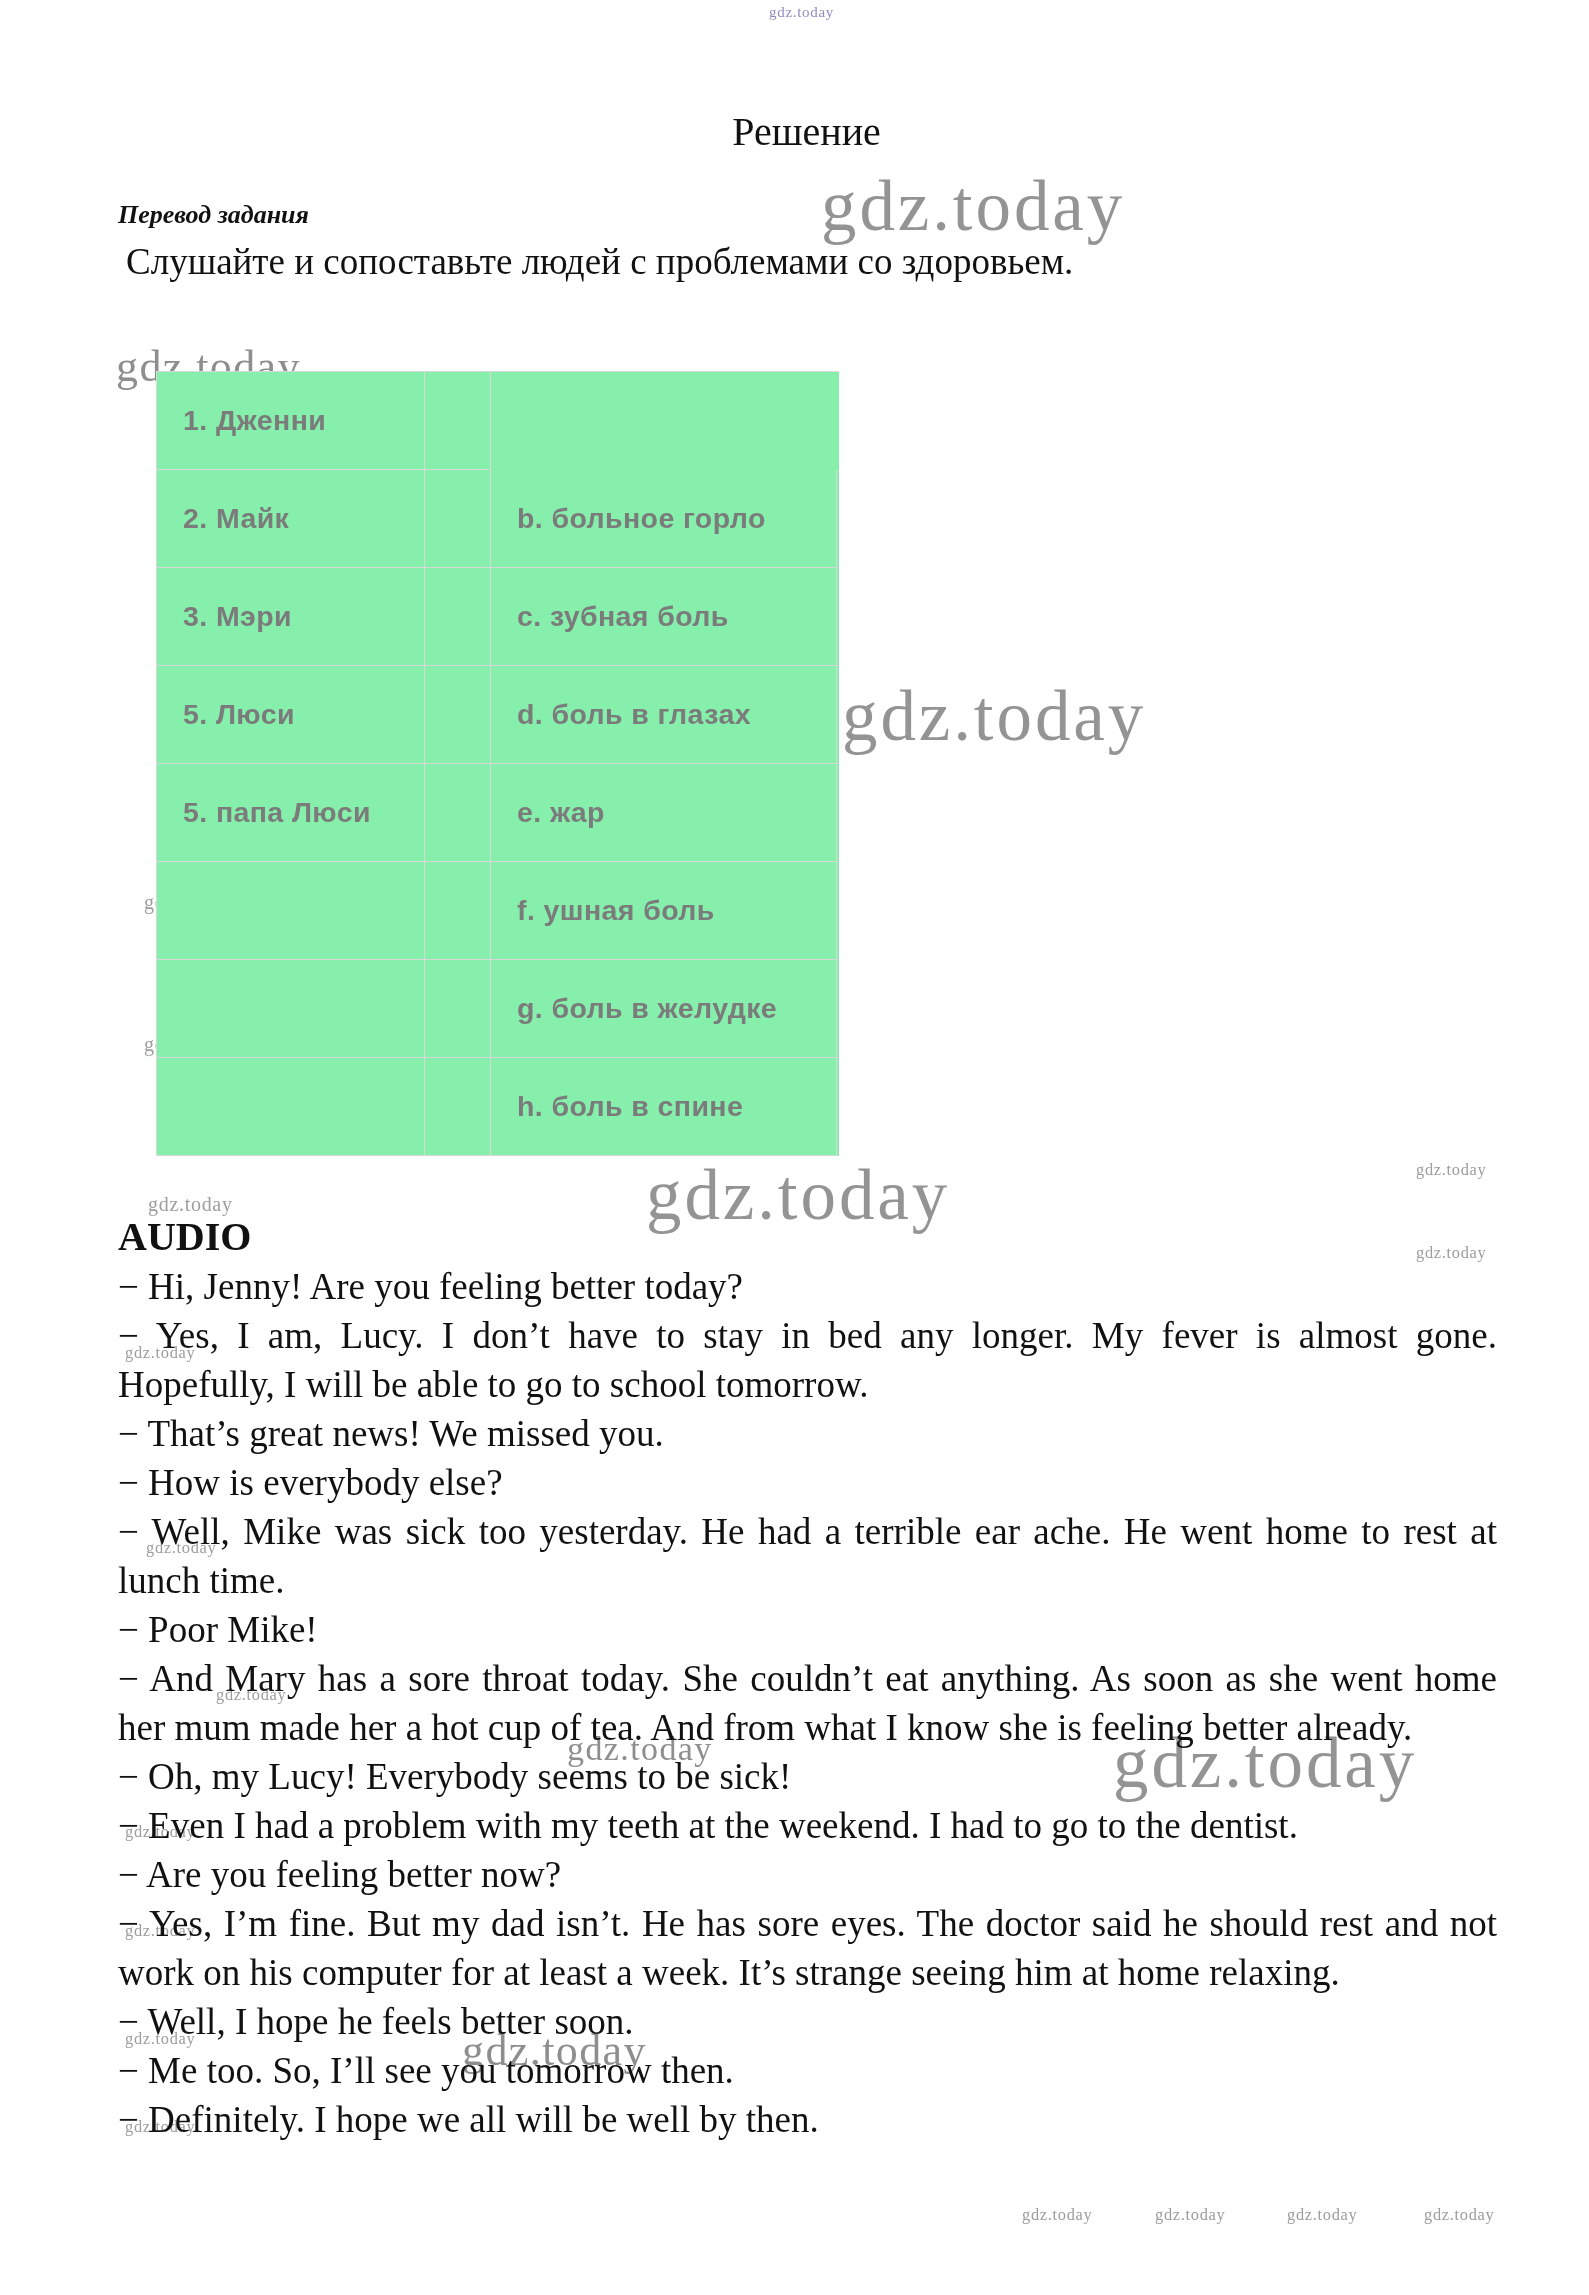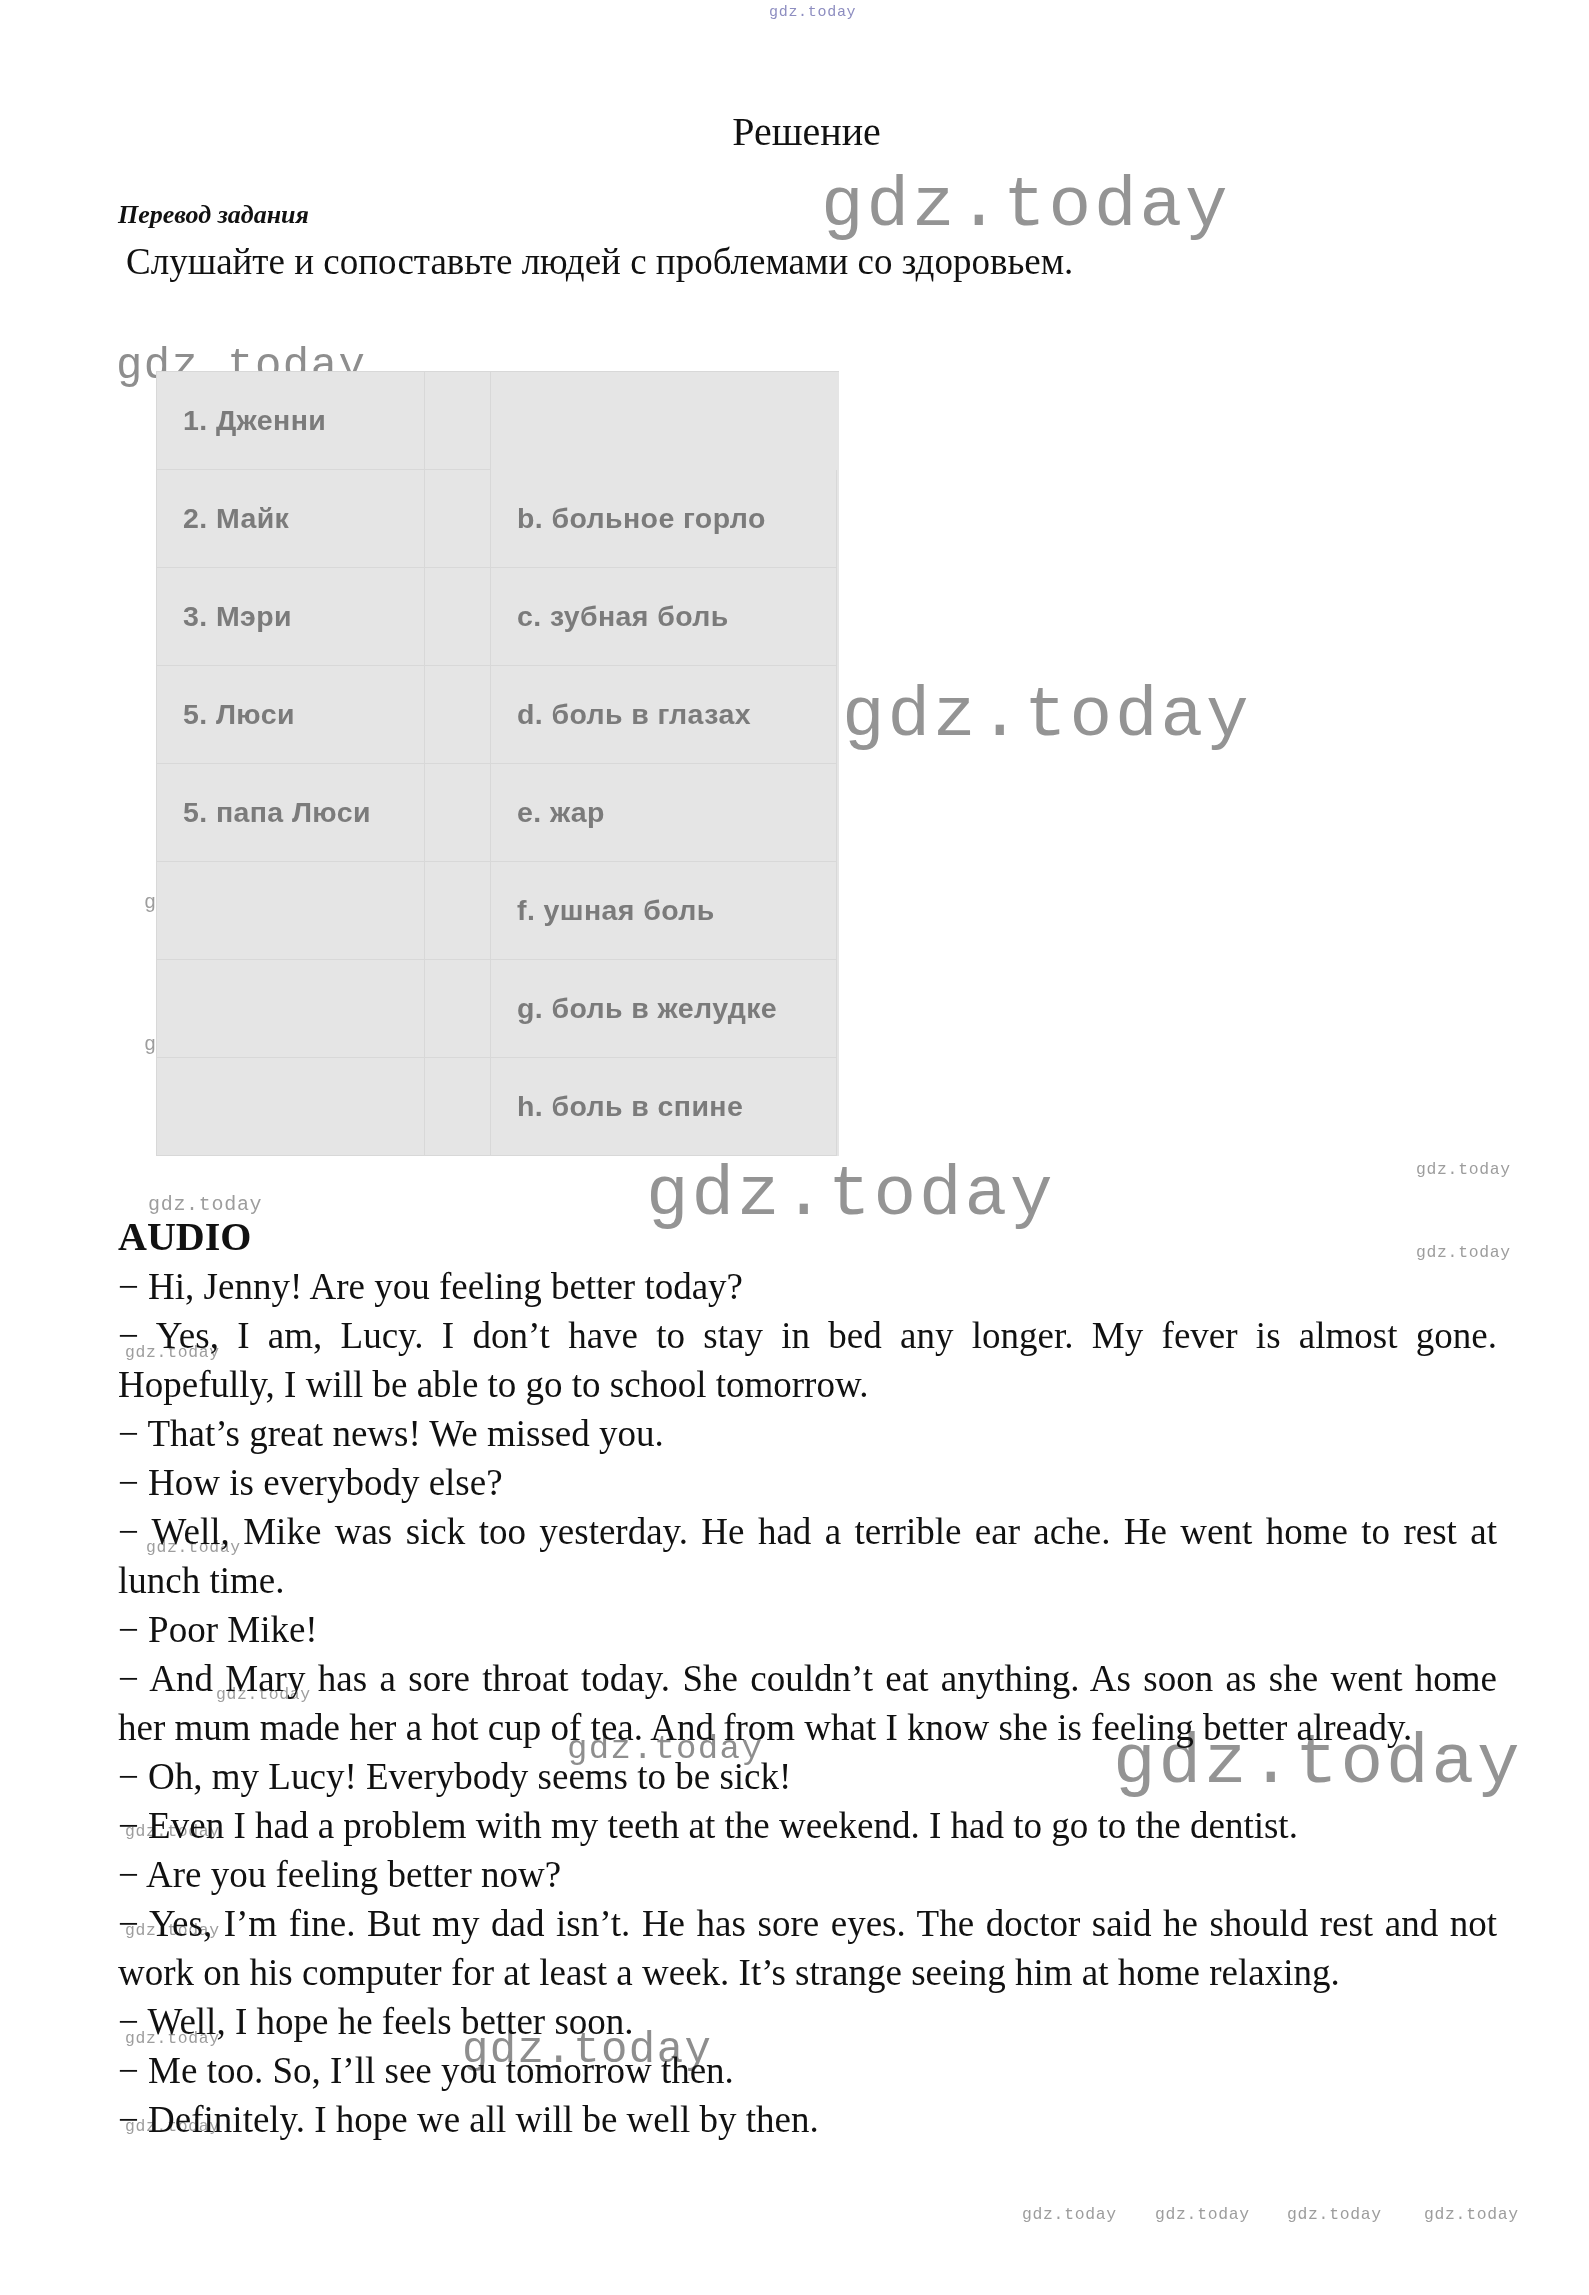--- a/index.html
+++ b/index.html
@@ -47,21 +47,21 @@
   }
   
   .match-table {
     position: absolute;
     left: 156px;
     top: 371px;
     width: 682px;
     border-top: 1.4px solid #d8d8d8;
     border-left: 1.4px solid #d8d8d8;
     z-index: 2;
-    background: #e5e5e5;
+    background: #86efac;
   }
   .trow {
     display: grid;
     grid-template-columns: 268px 66px 346px;
     height: 98px;
   }
   .tcell {
     border-right: 1.4px solid #d8d8d8;
     border-bottom: 1.4px solid #d8d8d8;
     display: flex;
@@ -91,21 +91,21 @@
     line-height: 49px;
     z-index: 3;
   }
   .dialogue p {
     margin: 0;
     text-align: justify;
   }
   
   .wm {
     position: absolute;
-    font-family: Liberation Mono, monospace;
+    font-family: Liberation Serif, serif;
     color: #9a9a9a;
     white-space: nowrap;
     letter-spacing: 1.4px;
     z-index: 1;
     user-select: none;
   }
   .wm.big    { font-size: 71px; color: #949494; letter-spacing: 2.9px; }
   .wm.medium { font-size: 44px;  color: #8e8e8e; }
   .wm.small  { font-size: 24px;  color: #939393; }
   .wm.tiny   { font-size: 16.4px;  color: #9d9d9d; letter-spacing: 0.7px; }

